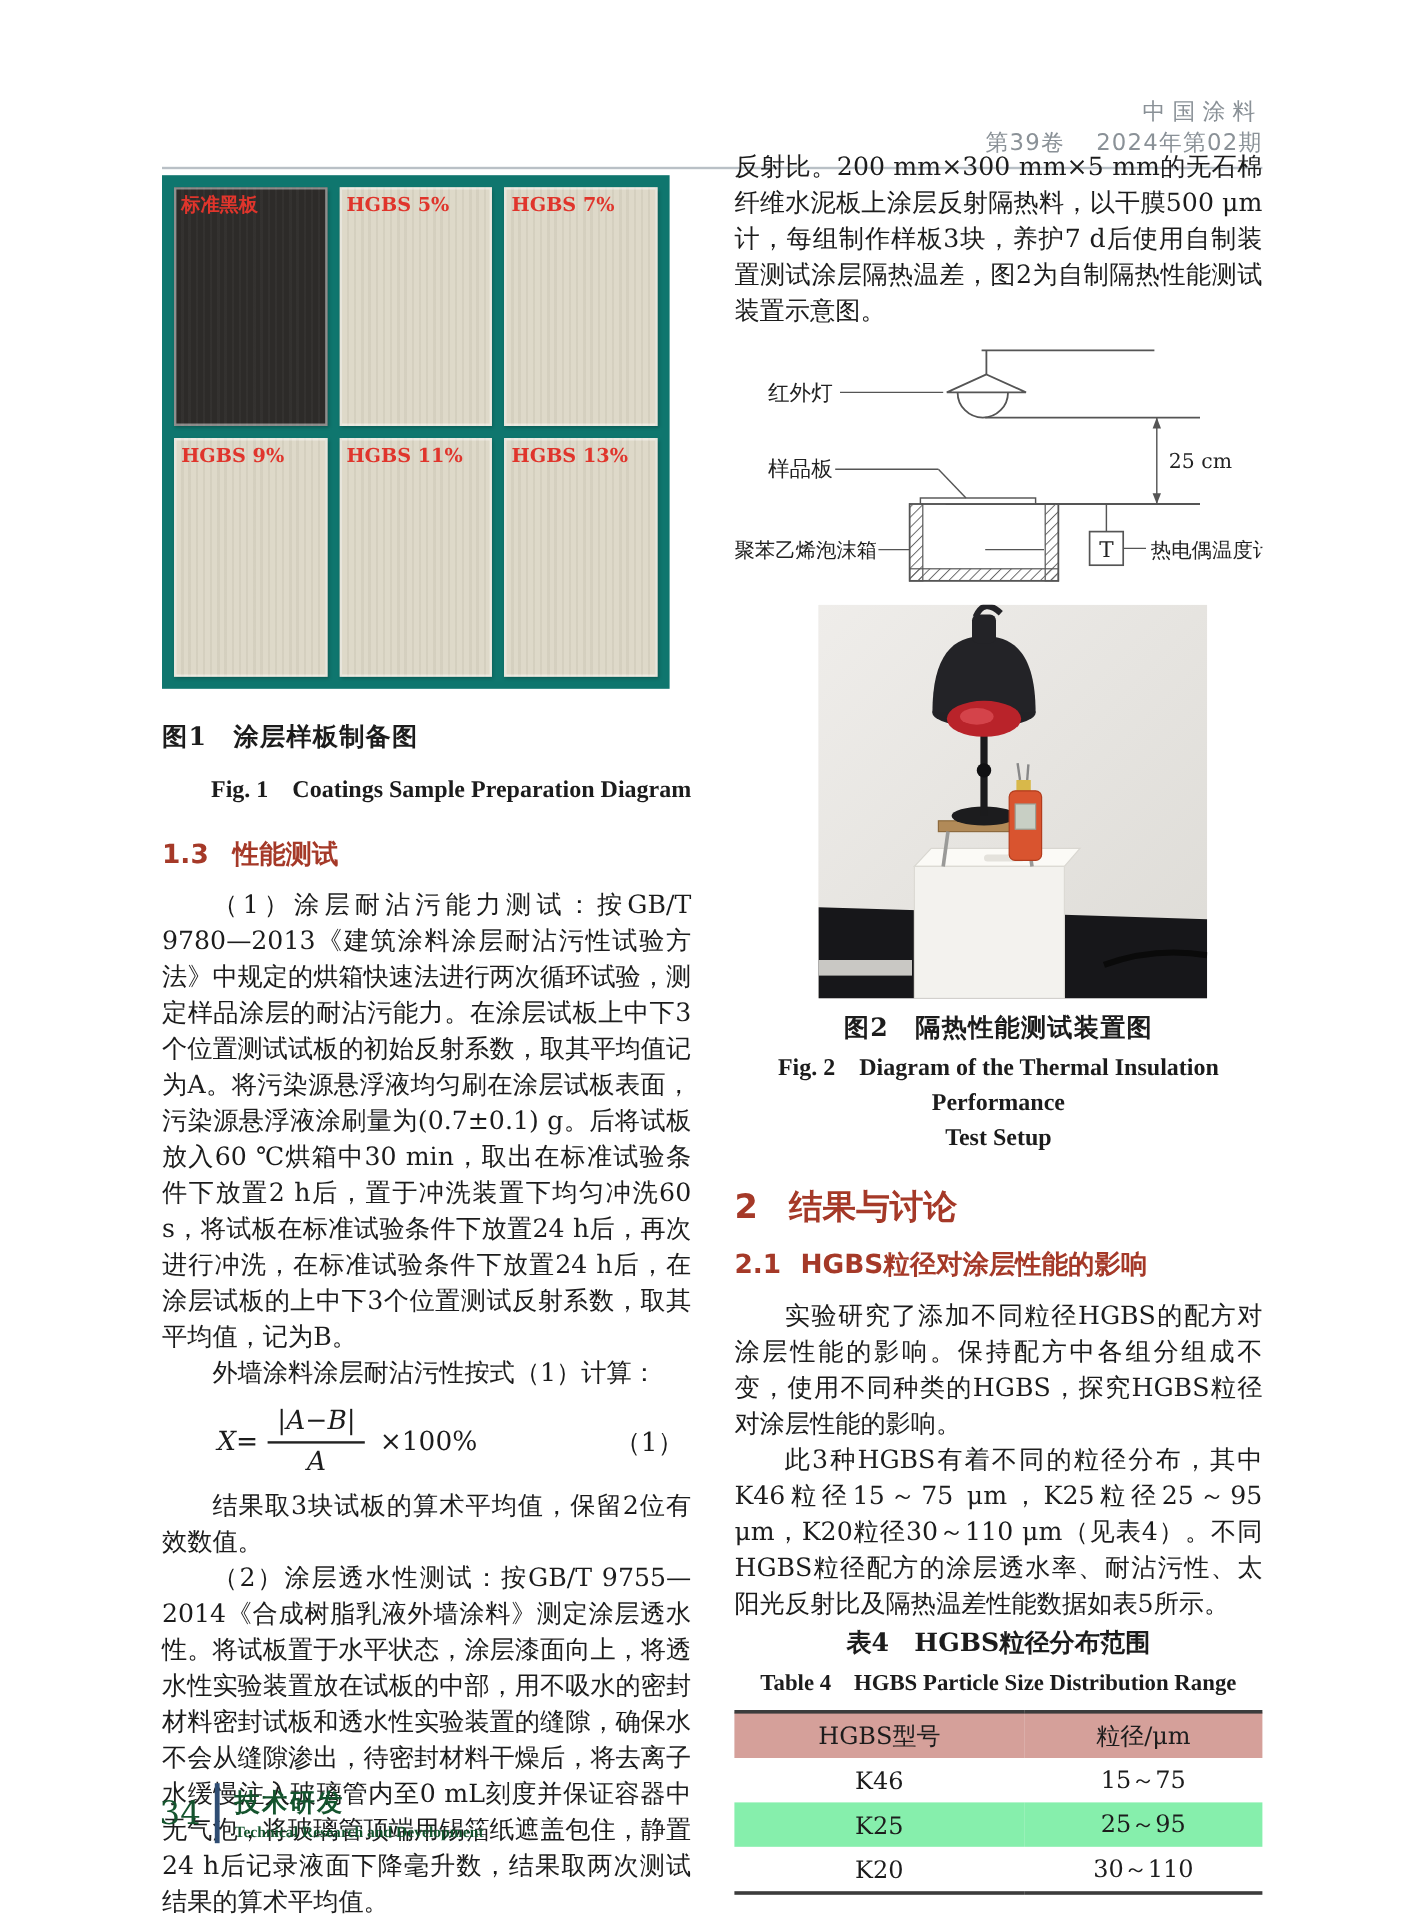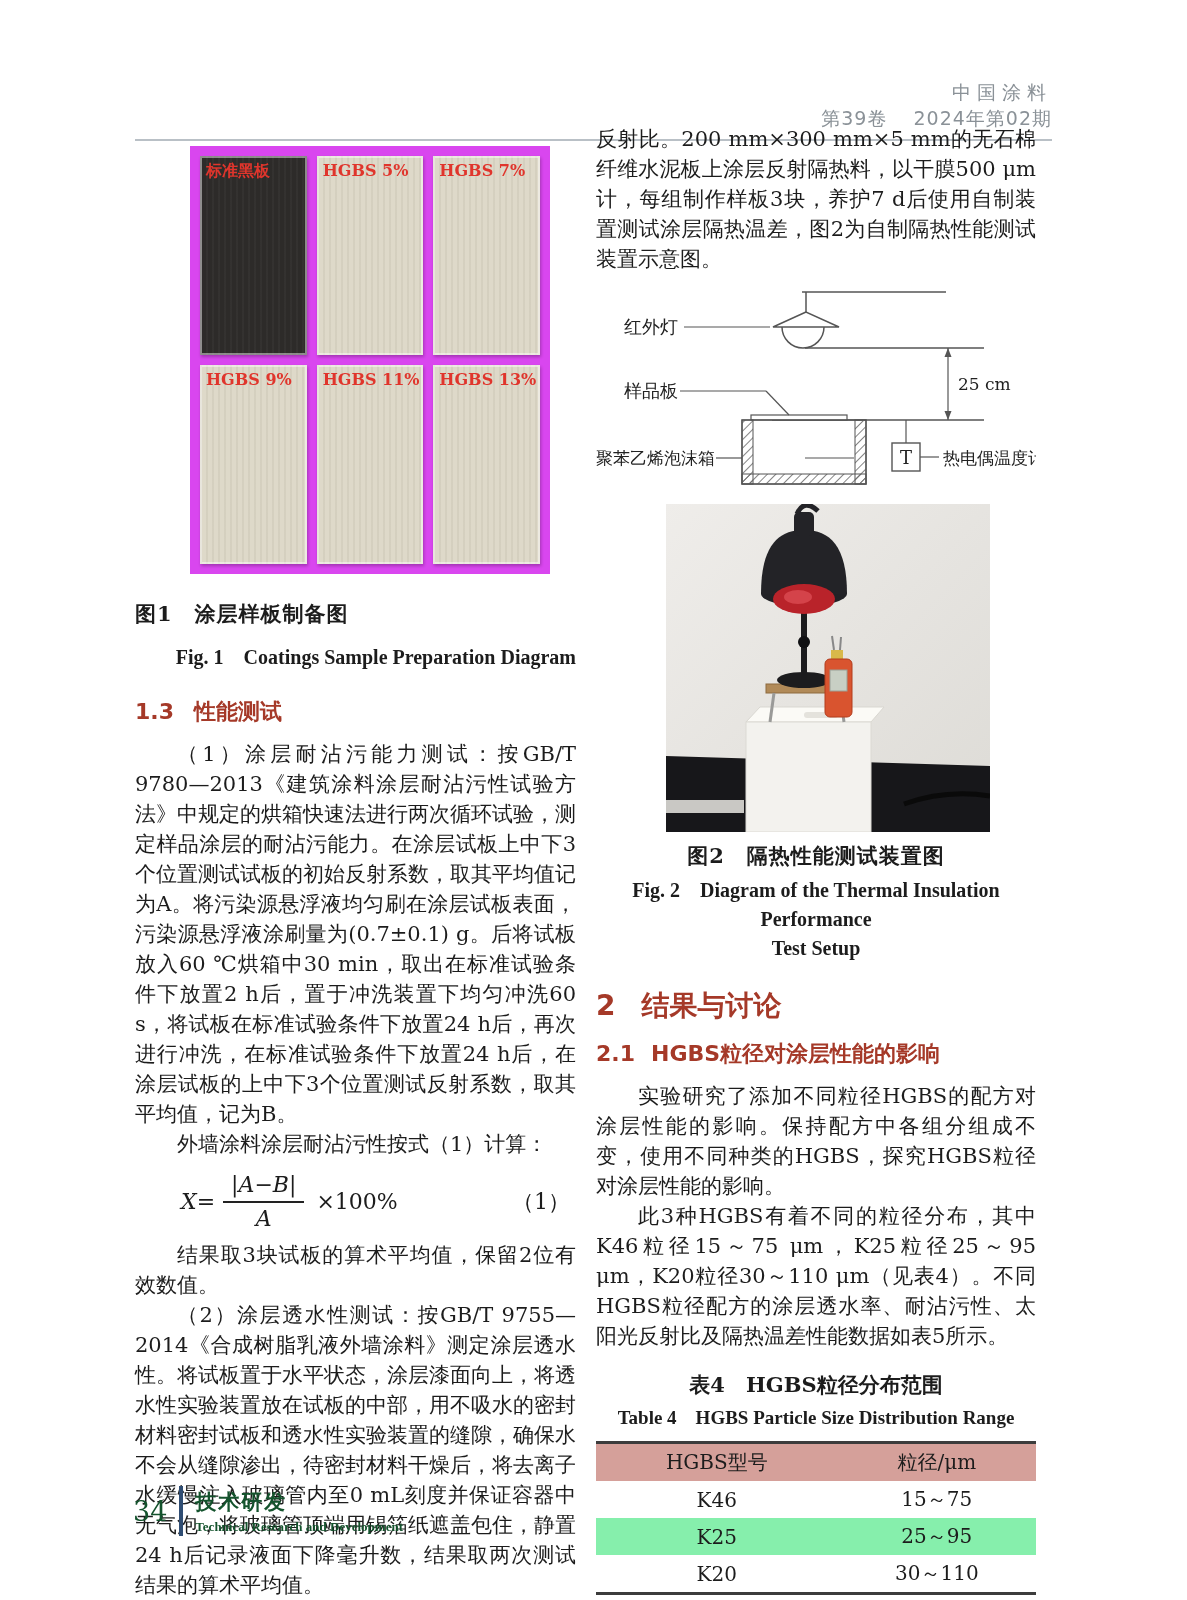--- a/index.html
+++ b/index.html
@@ -9,27 +9,27 @@
 
   
   .header{position:absolute;left:135px;top:80px;width:917px;display:flex;justify-content:space-between;
           align-items:flex-end;border-bottom:2px solid #b9c0c6;padding-bottom:7px;
           color:#8a9197;font-size:19px;font-family:"DejaVu Sans","Liberation Sans",sans-serif;flex-direction:column;}
   .header .journal{letter-spacing:6px;}
   .header .iss{display:flex;gap:26px;letter-spacing:1px;align-items:flex-end;}
 
   
   .col-left{position:absolute;left:135px;top:146px;width:441px;}
-  .col-right{position:absolute;left:596px;top:124px;width:440px;}
+  .col-right{position:absolute;left:612px;top:124px;width:440px;}
 
   .p{font-size:21px;line-height:30px;text-align:justify;text-justify:inter-ideograph;margin:0;}
   .indent{text-indent:2em;}
 
   
-  .fig1{margin-left:55px;width:360px;height:428px;background:#d946ef;padding:10px;box-sizing:border-box;
+  .fig1{width:423px;height:428px;background:#0f766e;padding:10px;box-sizing:border-box;
         display:grid;grid-template-columns:repeat(3,1fr);grid-template-rows:1fr 1fr;gap:10px;}
   .panel{position:relative;background:#ded9c9;
          background-image:repeating-linear-gradient(90deg,rgba(90,85,60,.07) 0 2px,transparent 2px 6px);
          box-shadow:inset 0 0 0 2px rgba(255,255,255,.45),1px 2px 3px rgba(0,0,0,.25);}
   .panel.black{background:#2d2b29;background-image:repeating-linear-gradient(90deg,rgba(255,255,255,.03) 0 2px,transparent 2px 6px);}
   .panel .lbl{position:absolute;top:5px;left:6px;color:#e0352c;font-size:16px;font-weight:bold;white-space:nowrap;}
 
   .figcap-zh{font-weight:bold;font-size:21px;margin-top:26px;letter-spacing:1px;}
   .figcap-en{text-align:right;font-weight:bold;font-size:20px;margin-top:16px;font-family:Liberation Serif, serif;}
 
@@ -54,21 +54,21 @@
 
   
   .diagram{margin-top:6px;}
   .photo{margin-left:70px;margin-top:6px;display:block;}
 
   .cap2-zh{text-align:center;font-weight:bold;font-size:21px;margin-top:10px;letter-spacing:1px;}
   .cap2-en{text-align:center;font-weight:bold;font-size:20px;margin-top:6px;line-height:29px;
            font-family:"Liberation Serif","DejaVu Serif",serif;}
 
   
-  .tbl-title-zh{text-align:center;font-weight:bold;font-size:21px;margin-top:20px;}
+  .tbl-title-zh{text-align:center;font-weight:bold;font-size:21px;margin-top:4px;}
   .tbl-title-en{text-align:center;font-weight:bold;font-size:19px;margin:6px 0 10px;font-family:"Liberation Serif",serif;}
   table.t4{width:100%;border-collapse:collapse;border-top:3px solid #3c3c3c;border-bottom:3px solid #3c3c3c;font-size:20px;}
   table.t4 th,table.t4 td{text-align:center;padding:5px 0;font-weight:normal;}
   table.t4 thead tr{background:#d5a09a;}
   table.t4 tr.alt{background:#86efac;}
 
   
   .footer{position:absolute;left:133px;top:1486px;display:flex;align-items:center;color:#14532d;}
   .f-page{font-size:27px;margin-right:12px;}
   .f-bar{width:4px;height:50px;background:#2f4d73;margin-right:12px;}

